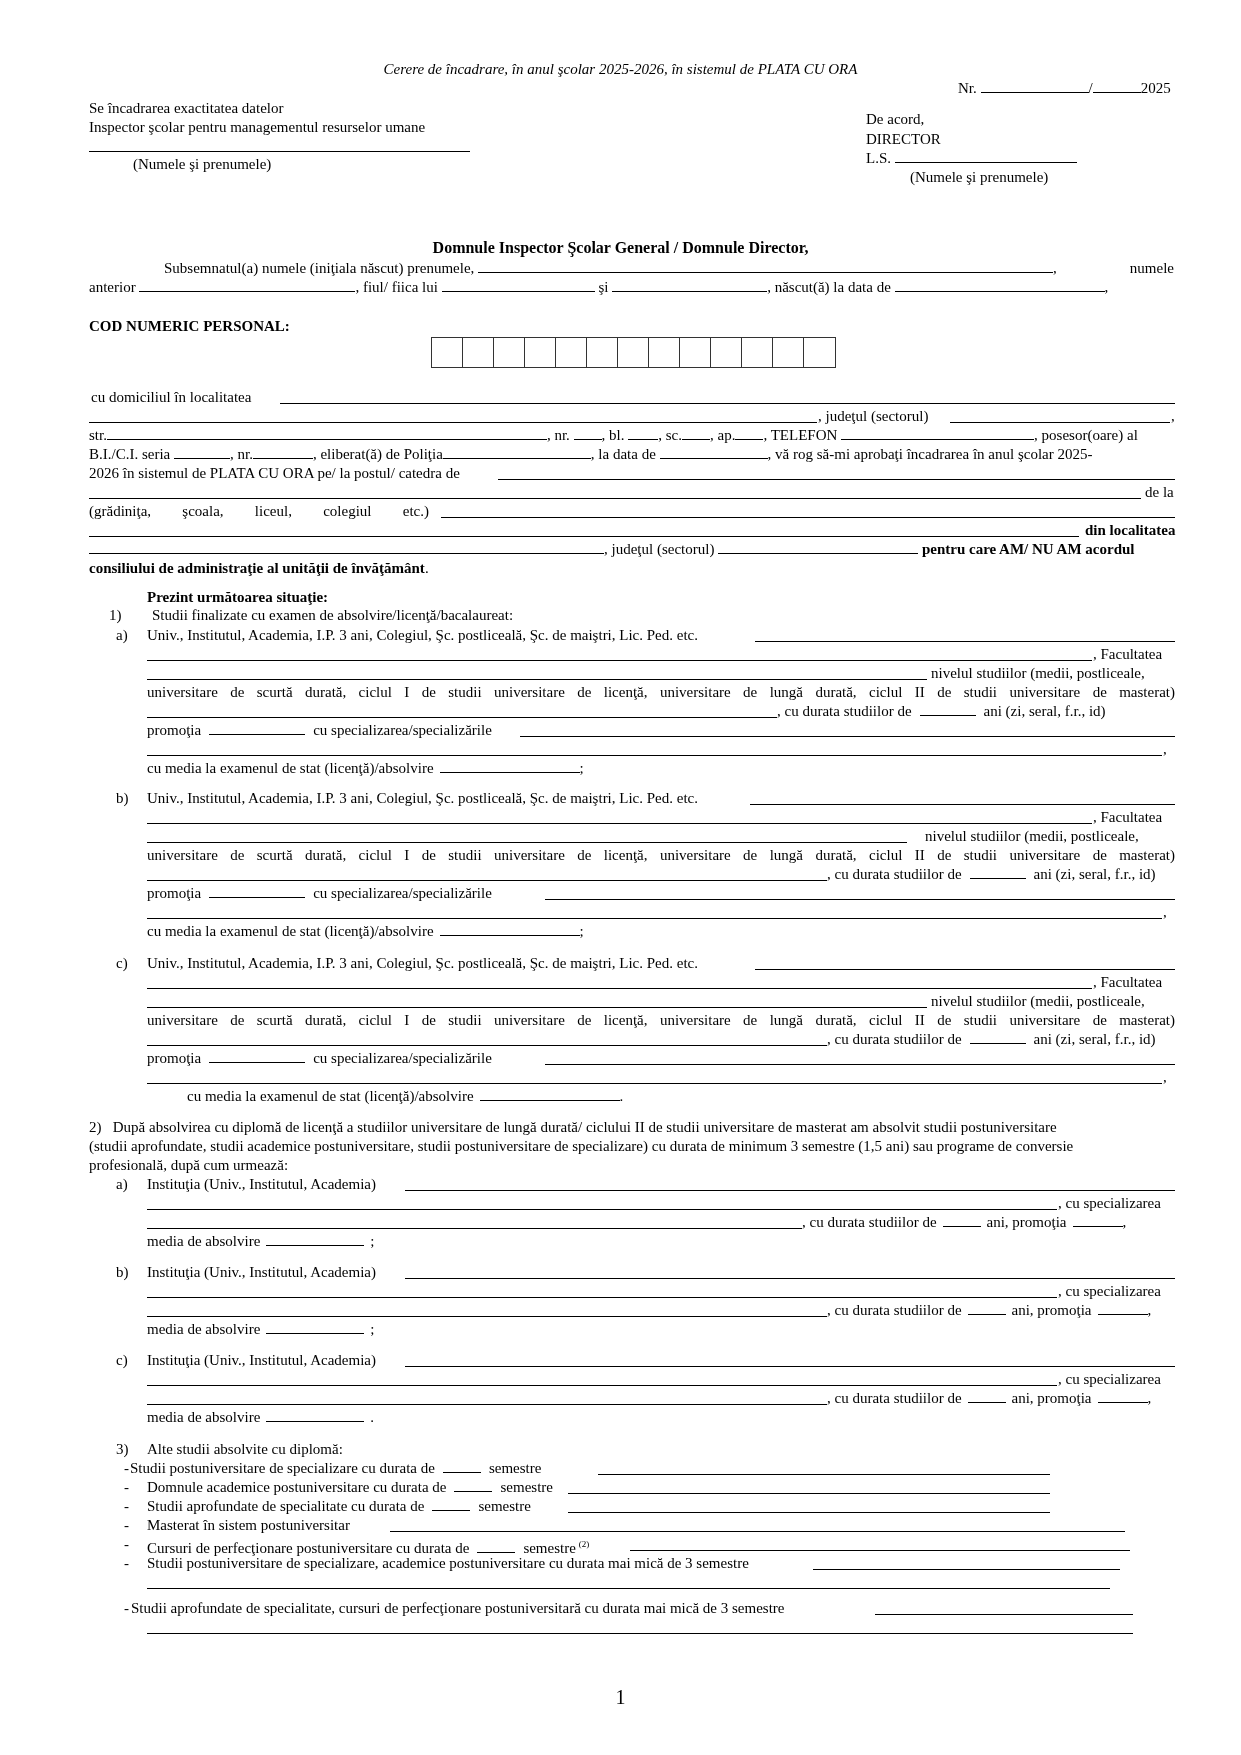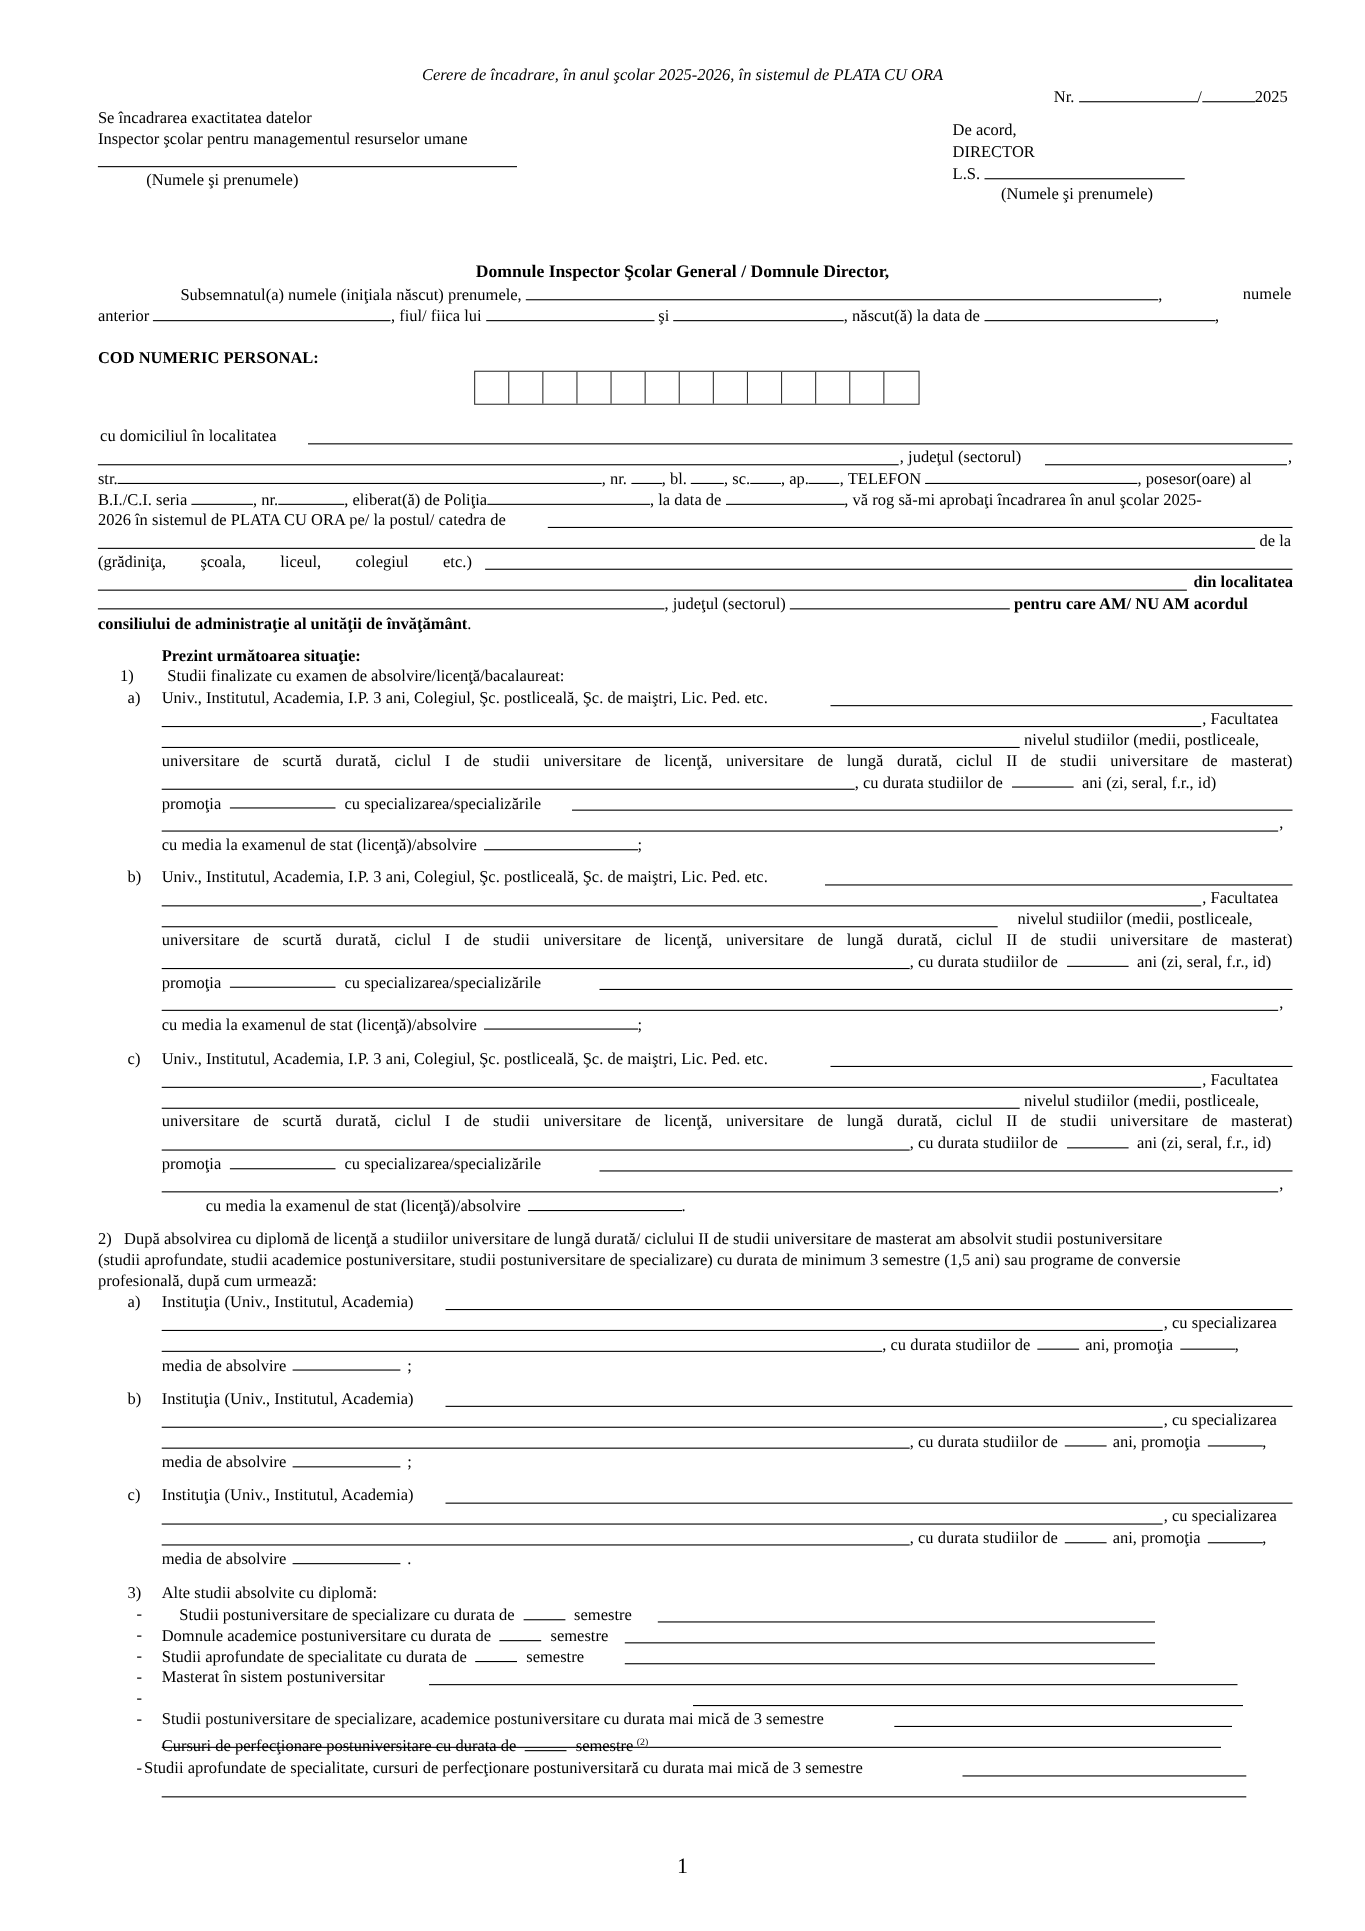--- a/index.html
+++ b/index.html
@@ -196,33 +196,33 @@
     <div class="ln" style="left:1058px;top:1370px;">, cu specializarea</div>
     <div class="fill" style="left:147px;width:680px;top:1404px;"></div>
     <div class="ln" style="left:827px;top:1389px;"><span>, cu durata studiilor de</span><span class="blank" style="width:38px;margin:0 6px;"></span><span>ani, promoţia</span><span class="blank" style="width:50px;margin-left:6px;"></span><span>,</span></div>
     <div class="ln" style="left:147px;top:1408px;"><span>media de absolvire</span><span class="blank" style="width:98px;margin:0 6px;"></span><span>.</span></div>
   </div>
 
 <div class="ln" style="left:116px;top:1440px;">3)</div>
 <div class="ln" style="left:147px;top:1440px;">Alte studii absolvite cu diplomă:</div>
 <div id="s3">
     <div class="ln" style="left:124px;top:1459px;">-</div>
-    <div class="ln" style="left:163px;top:1459px;"><span>Studii postuniversitare de specializare cu durata de</span><span class="blank" style="width:38px;margin:0 8px;"></span><span>semestre</span></div>
+    <div class="ln" style="left:130px;top:1459px;"><span>Studii postuniversitare de specializare cu durata de</span><span class="blank" style="width:38px;margin:0 8px;"></span><span>semestre</span></div>
     <div class="fill" style="left:598px;width:452px;top:1474px;"></div>
     <div class="ln" style="left:124px;top:1478px;">-</div>
     <div class="ln" style="left:147px;top:1478px;"><span>Domnule academice postuniversitare cu durata de</span><span class="blank" style="width:38px;margin:0 8px;"></span><span>semestre</span></div>
     <div class="fill" style="left:568px;width:482px;top:1493px;"></div>
     <div class="ln" style="left:124px;top:1497px;">-</div>
     <div class="ln" style="left:147px;top:1497px;"><span>Studii aprofundate de specialitate cu durata de</span><span class="blank" style="width:38px;margin:0 8px;"></span><span>semestre</span></div>
     <div class="fill" style="left:568px;width:482px;top:1512px;"></div>
     <div class="ln" style="left:124px;top:1516px;">-</div>
     <div class="ln" style="left:147px;top:1516px;"><span>Masterat în sistem postuniversitar</span></div>
     <div class="fill" style="left:390px;width:735px;top:1531px;"></div>
     <div class="ln" style="left:124px;top:1535px;">-</div>
-    <div class="ln" style="left:147px;top:1535px;margin-top:39px;"><span>Cursuri de perfecţionare postuniversitare cu durata de</span><span class="blank" style="width:38px;margin:0 8px;"></span><span>semestre</span><sup style="margin-left: 3px;">(2)</sup></div>
+    <div class="ln" style="left:147px;top:1535px;"><span>Cursuri de perfecţionare postuniversitare cu durata de</span><span class="blank" style="width:38px;margin:0 8px;"></span><span>semestre</span><sup style="margin-left: 3px;">(2)</sup></div>
     <div class="fill" style="left:630px;width:500px;top:1550px;"></div>
     <div class="ln" style="left:124px;top:1554px;">-</div>
     <div class="ln" style="left:147px;top:1554px;"><span>Studii postuniversitare de specializare, academice postuniversitare cu durata mai mică de 3 semestre</span></div>
     <div class="fill" style="left:813px;width:307px;top:1569px;"></div>
     <div class="fill" style="left:147px;width:963px;top:1588px;"></div>
     <div class="ln" style="left:124px;top:1599px;">-</div>
     <div class="ln" style="left:131px;top:1599px;"><span>Studii aprofundate de specialitate, cursuri de perfecţionare postuniversitară cu durata mai mică de 3 semestre</span></div>
     <div class="fill" style="left:875px;width:258px;top:1614px;"></div>
     <div class="fill" style="left:147px;width:986px;top:1633px;"></div>
   </div>

